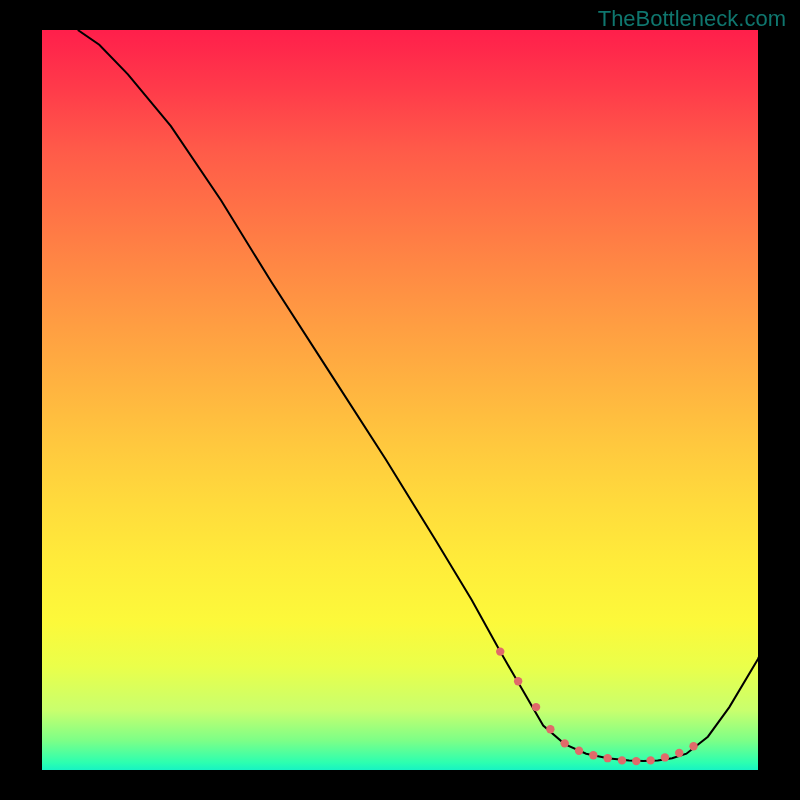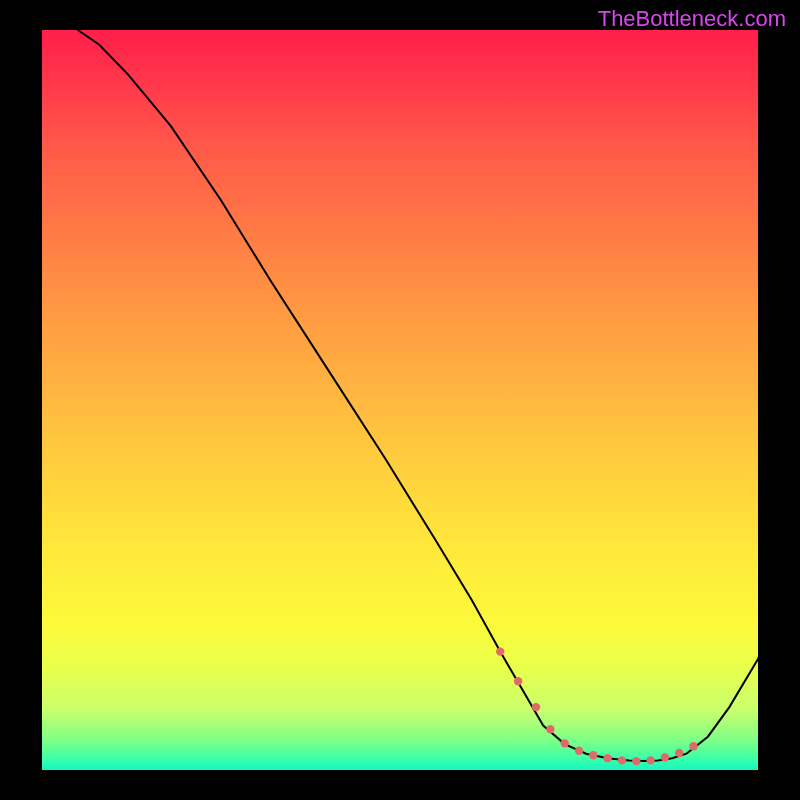--- a/index.html
+++ b/index.html
@@ -8,21 +8,21 @@
     height: 800px;
     background: #000;
     position: relative;
     font-family: Arial, sans-serif;
     overflow: hidden;
   }
   .watermark {
     position: absolute;
     top: 6px;
     right: 14px;
-    color: #d946ef;
+    color: #0f766e;
     font-size: 22px;
     font-weight: 500;
     z-index: 10;
   }
   .plot-area {
     position: absolute;
     left: 42px;
     top: 30px;
     width: 716px;
     height: 740px;

